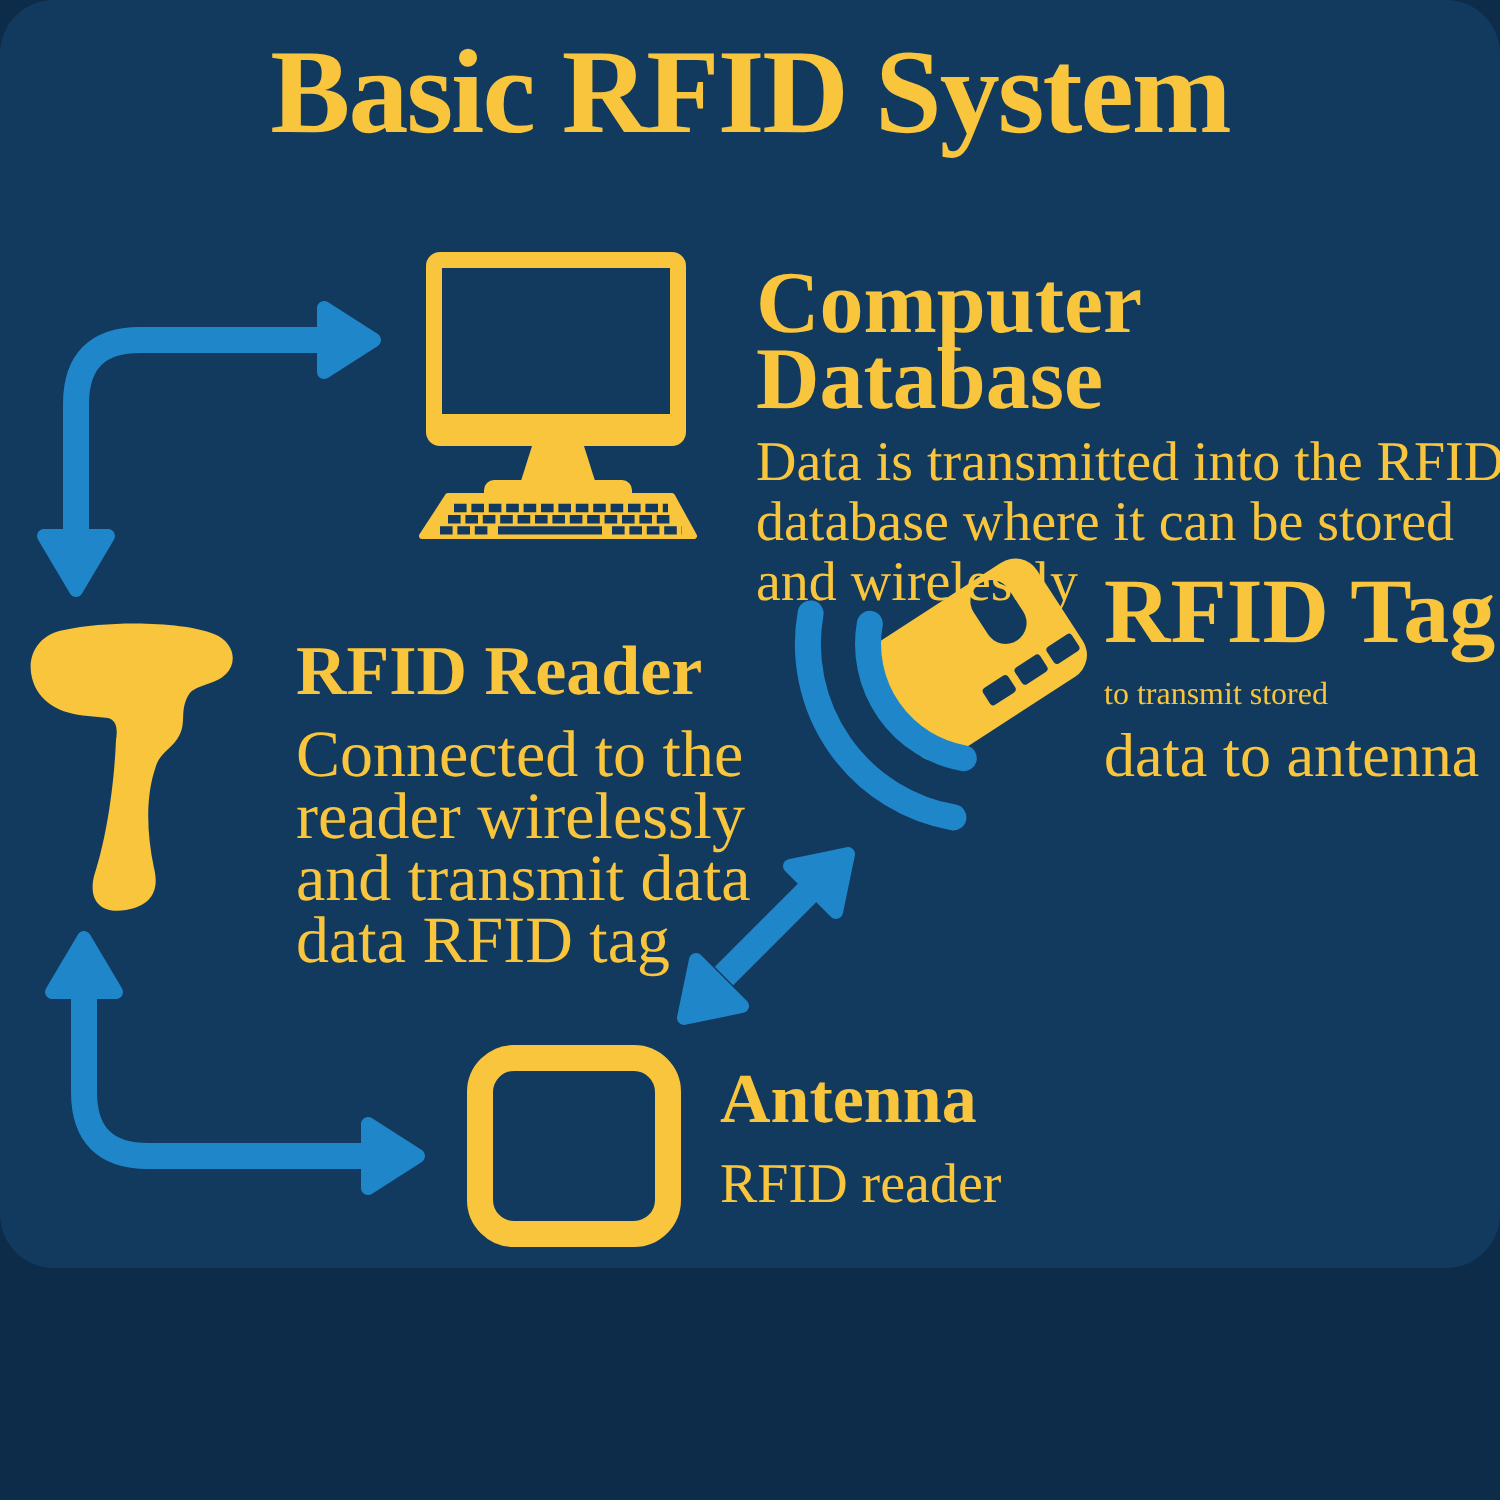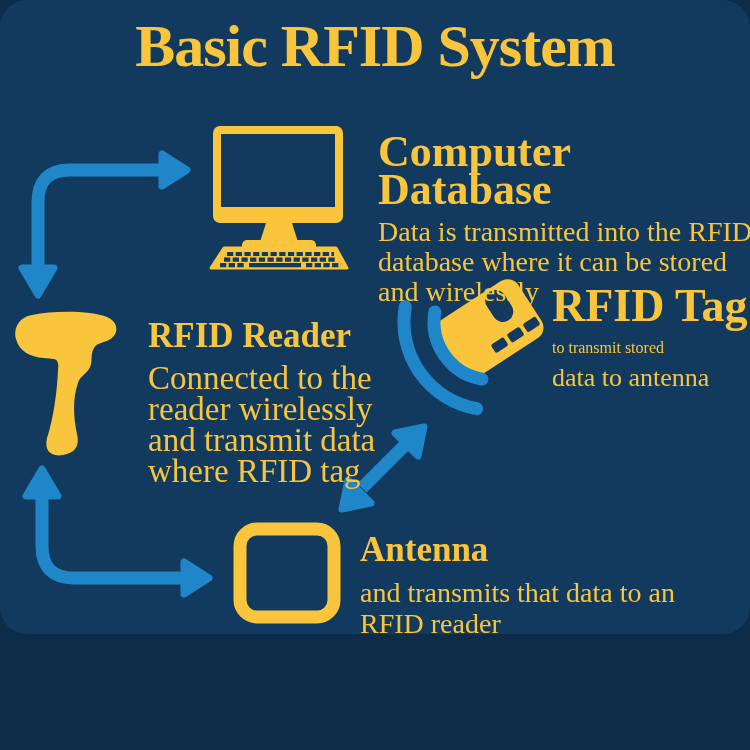--- a/index.html
+++ b/index.html
@@ -116,29 +116,28 @@
     <div class="line">Data is transmitted into the RFID</div>
     <div class="line">database where it can be stored</div>
     <div class="line">and wirelessly</div>
   </div>
 
   <div class="block block-reader">
     <h2 style="font-size:35px">RFID Reader</h2>
     <div class="line">Connected to the</div>
     <div class="line">reader wirelessly</div>
     <div class="line">and transmit data</div>
-    <div class="line">where RFID tag</div>
+    <div class="line">data RFID tag</div>
   </div>
 
   <div class="block block-tag">
     <h2 style="font-size:46px">RFID Tag</h2>
     <div class="line" style="font-size:16px">to transmit stored</div>
-    <div class="line" style="font-size:26px">data to antenna</div>
+    <div class="line" style="font-size:31px">data to antenna</div>
   </div>
 
   <div class="block block-antenna">
     <h2 style="font-size:35px">Antenna</h2>
-    <div class="line">and transmits that data to an</div>
     <div class="line">RFID reader</div>
   </div>
 
 
 </div>
 
 </body></html>

